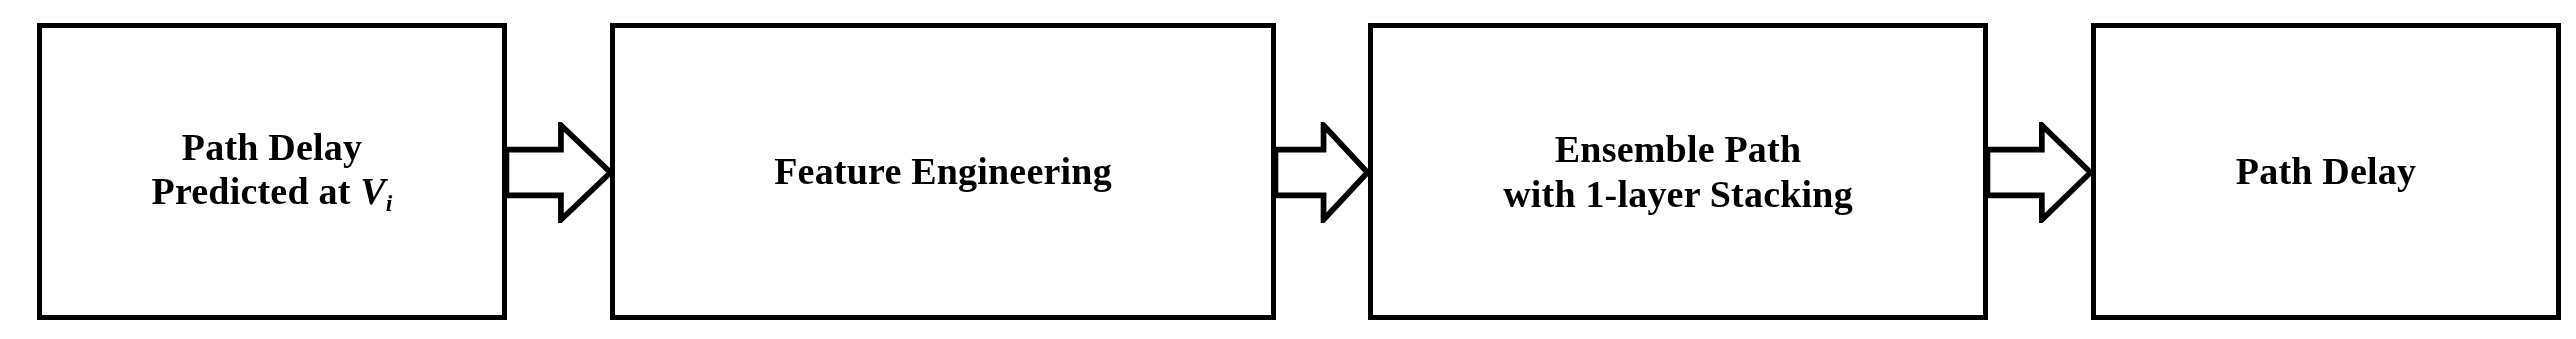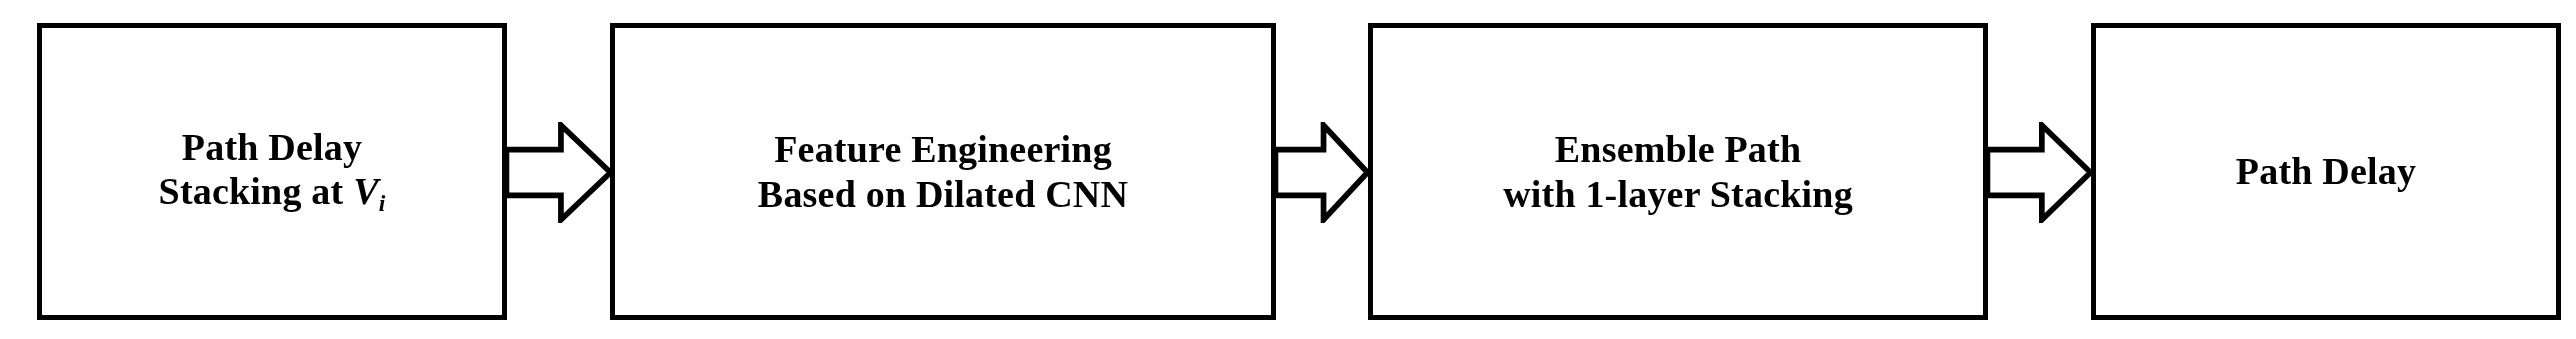--- a/index.html
+++ b/index.html
@@ -74,32 +74,31 @@
   #arrow-3 { left: 1985px; width: 108px; }
 </style>
 </head>
 <body>
 
 <div id="canvas">
   <div class="flow-row">
 
     <div class="node" id="node-1">
       <div class="node-line">Path Delay</div>
-      <div class="node-line"><span>Stacking at </span><span class="var"><span>V</span><sub>i</sub></span></div>
+      <div class="node-line"><span>Predicted at </span><span class="var"><span>V</span><sub>i</sub></span></div>
     </div>
 
     <div class="arrow" id="arrow-1">
       <svg viewBox="0 0 134 124" preserveAspectRatio="none" aria-hidden="true">
         <polygon points="3,34 70,34 70,4 131,62 70,120 70,90 3,90" fill="#ffffff" stroke="#000000" stroke-width="7" stroke-linejoin="miter"></polygon>
       </svg>
     </div>
 
     <div class="node" id="node-2">
       <div class="node-line">Feature Engineering</div>
-      <div class="node-line">Based on Dilated CNN</div>
     </div>
 
     <div class="arrow" id="arrow-2">
       <svg viewBox="0 0 119 124" preserveAspectRatio="none" aria-hidden="true">
         <polygon points="3,34 62,34 62,4 116,62 62,120 62,90 3,90" fill="#ffffff" stroke="#000000" stroke-width="7" stroke-linejoin="miter"></polygon>
       </svg>
     </div>
 
     <div class="node" id="node-3">
       <div class="node-line">Ensemble Path</div>

